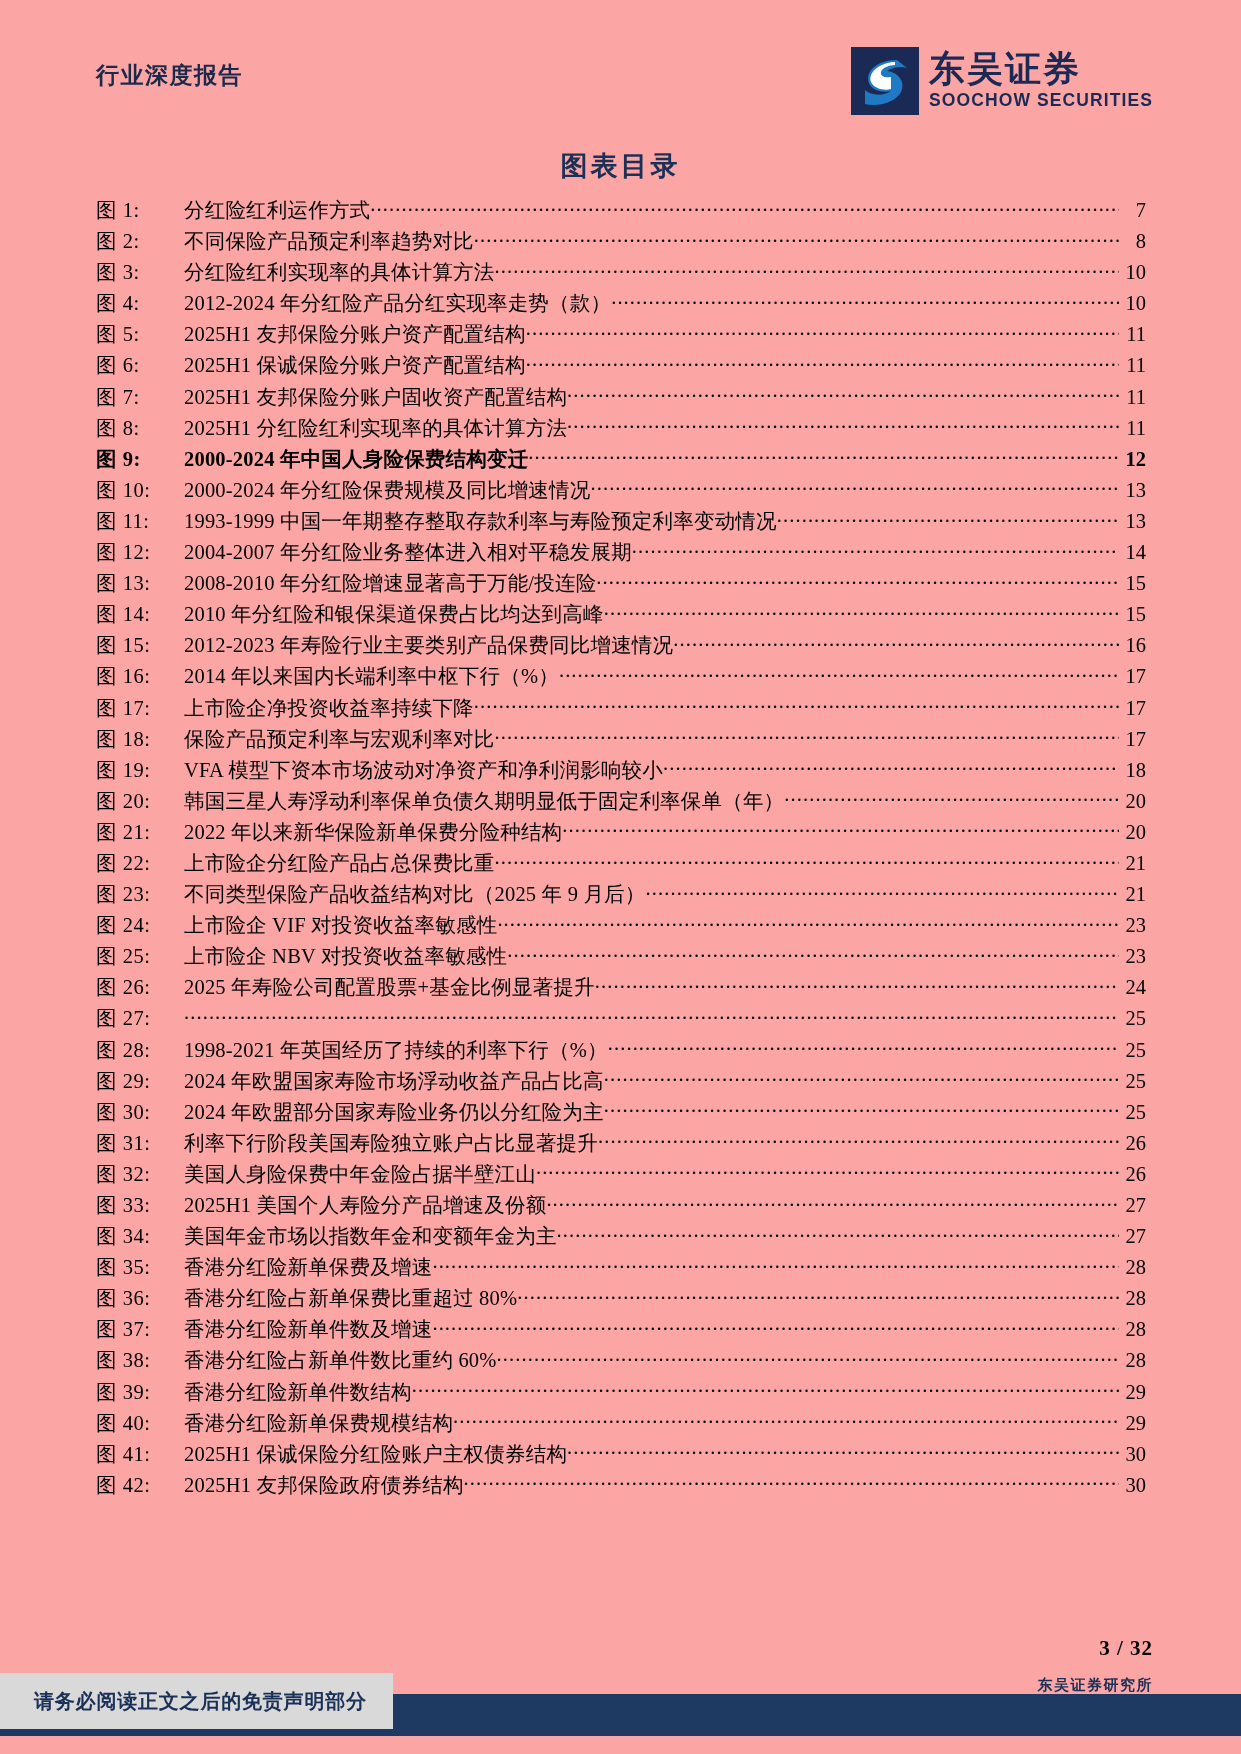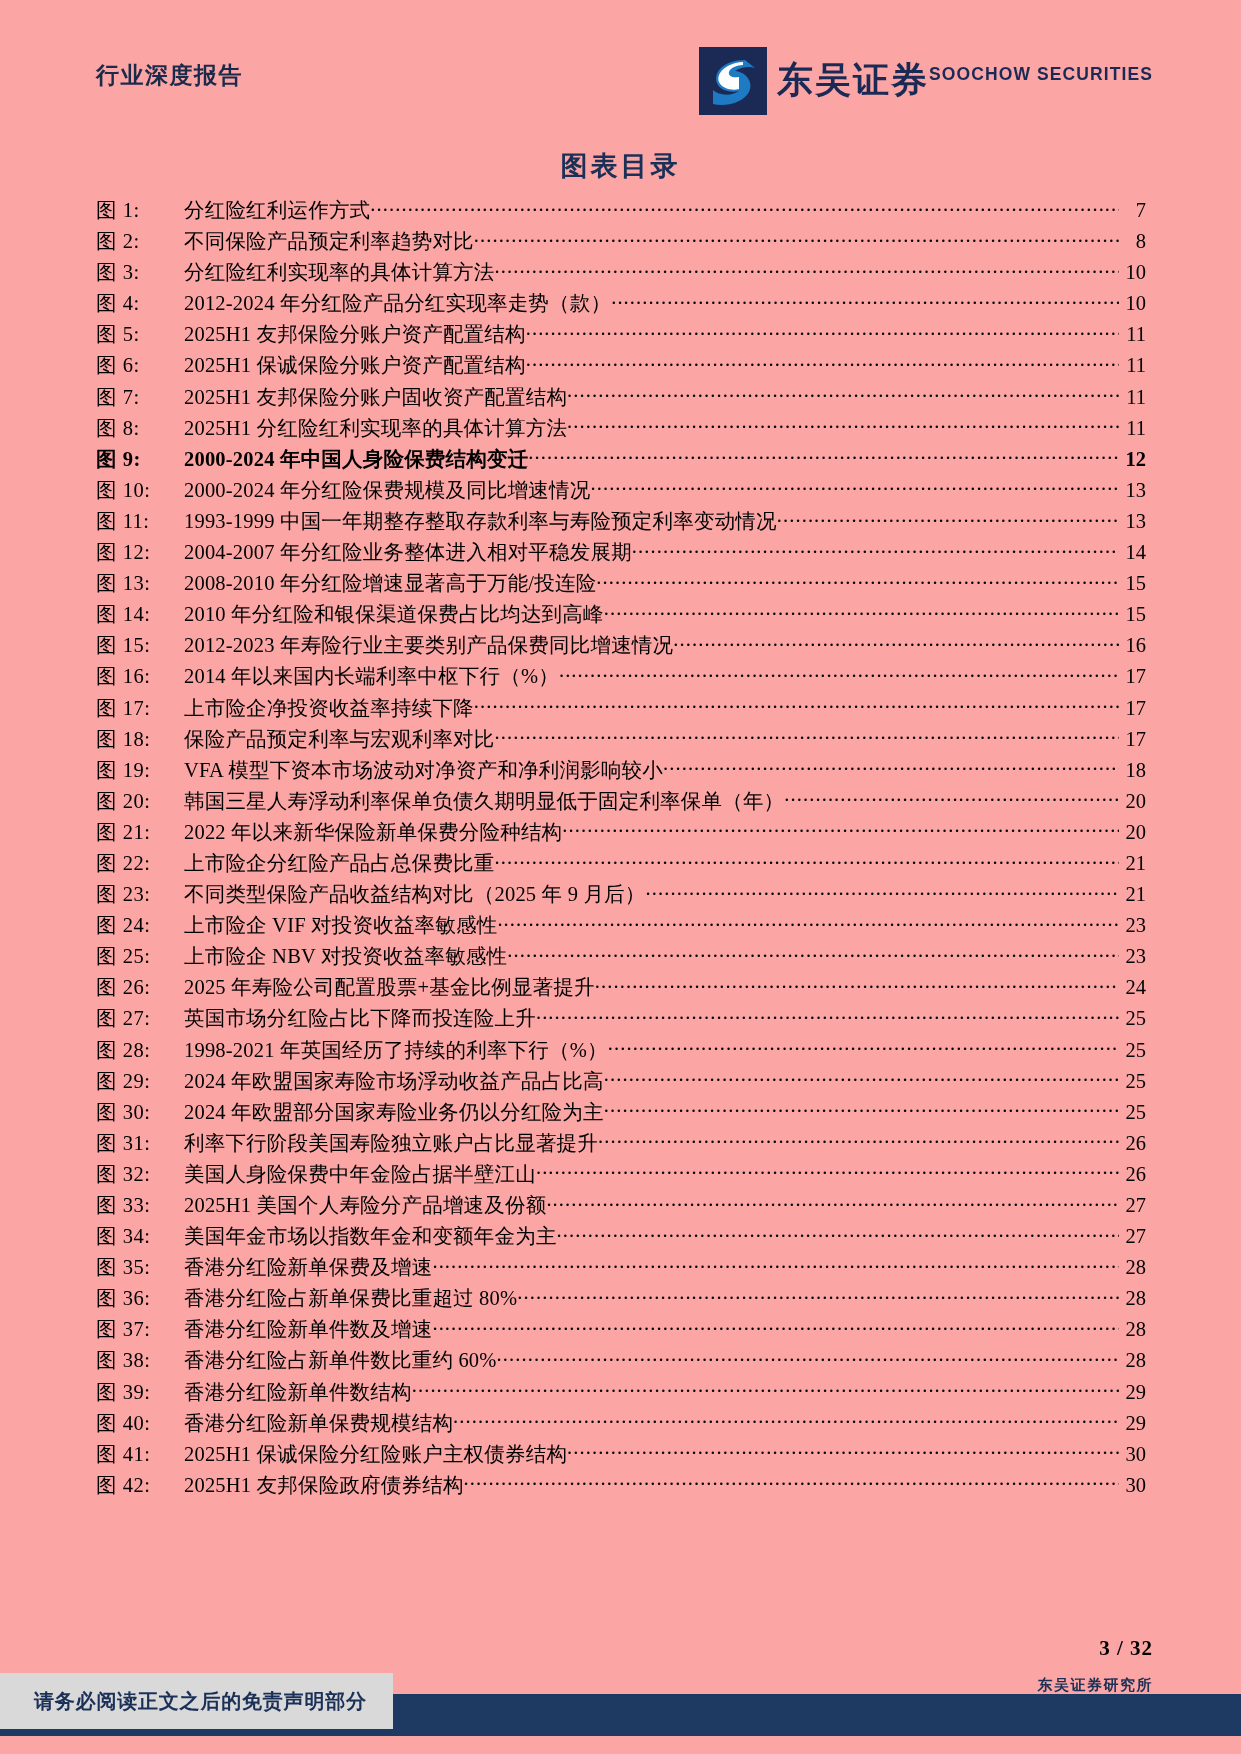--- a/index.html
+++ b/index.html
@@ -50,21 +50,21 @@
     width: 68px;
     height: 68px;
     position: relative;
     background: #1b2a55;
     margin-right: 10px;
     flex: none;
   }
   .logo-mark svg { display: block; }
   .logo-text {
     display: flex;
-    flex-direction: row;
+    flex-direction: column;
     justify-content: center;
   }
   .logo-cn {
     font-size: 36px;
     line-height: 1.05;
     color: #1b2a55;
     font-weight: 700;
     letter-spacing: 2px;
     font-family: "Liberation Serif", "DejaVu Serif", serif;
     white-space: nowrap;
@@ -381,21 +381,20 @@
         <span class="toc-page">23</span>
       </div>
       <div class="toc-row">
         <span class="toc-figlabel">图 26:</span>
         <span class="toc-caption">2025 年寿险公司配置股票+基金比例显著提升</span>
         <span class="toc-leader"></span>
         <span class="toc-page">24</span>
       </div>
       <div class="toc-row">
         <span class="toc-figlabel">图 27:</span>
-        <span class="toc-caption">英国市场分红险占比下降而投连险上升</span>
         <span class="toc-leader"></span>
         <span class="toc-page">25</span>
       </div>
       <div class="toc-row">
         <span class="toc-figlabel">图 28:</span>
         <span class="toc-caption">1998-2021 年英国经历了持续的利率下行（%）</span>
         <span class="toc-leader"></span>
         <span class="toc-page">25</span>
       </div>
       <div class="toc-row">

